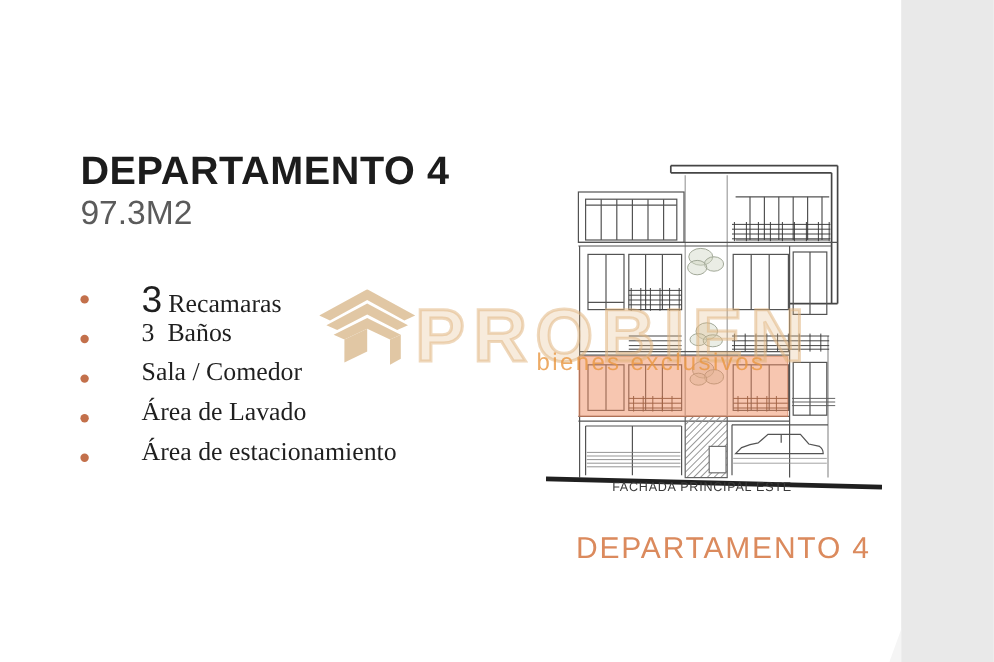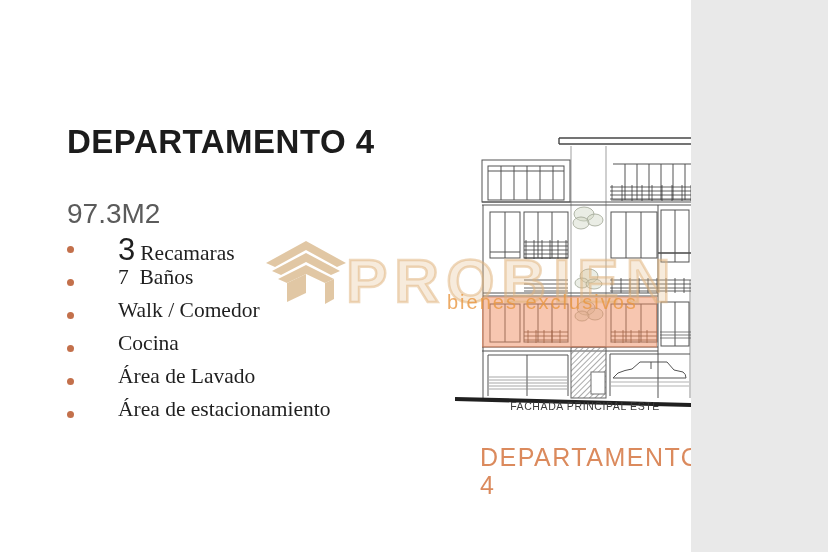--- a/index.html
+++ b/index.html
@@ -1,27 +1,27 @@
 <!DOCTYPE html>
 <html><head>
 <meta charset="utf-8">
 <style>
   html,body{margin:0;padding:0;background:#e9e9e9;}
   #slide{
-    position:relative;width:691px;height:552px;background:#ffffff;
+    position:relative;width:751px;height:552px;background:#ffffff;
     overflow:hidden;font-family:"Liberation Sans", sans-serif;
   }
   
   .title{
     position:absolute;left:67px;top:124px;
     font-size:33px;font-weight:700;letter-spacing:.5px;color:#1c1c1c;line-height:1.1;
   }
   .area{
     position:absolute;left:67px;top:162px;
-    font-size:28px;font-weight:400;color:#5b5b5b;line-height:1.15;margin-top:36px;
+    font-size:28px;font-weight:400;color:#5b5b5b;line-height:1.15;
   }
   ul.features{
     position:absolute;left:66px;top:234px;margin:0;padding:0;list-style:none;z-index:5;
   }
   ul.features li{
     position:relative;height:33px;padding-left:52px;
     display:flex;align-items:baseline;color:#1f1f1f;
   }
   .bullet{
     position:absolute;left:1px;top:12px;width:7px;height:7px;border-radius:50%;
@@ -67,31 +67,26 @@
 
   <ul class="features">
     <li>
       <span class="bullet"></span>
       <span class="num">3</span>
       <span class="lbl">Recamaras</span>
     </li>
     <li>
       <span class="bullet"></span>
       <span class="num"></span>
-      <span class="lbl">7  Baños</span>
+      <span class="lbl">3  Baños</span>
     </li>
     <li>
       <span class="bullet"></span>
       <span class="num"></span>
-      <span class="lbl">Walk / Comedor</span>
-    </li>
-    <li>
-      <span class="bullet"></span>
-      <span class="num"></span>
-      <span class="lbl">Cocina</span>
+      <span class="lbl">Sala / Comedor</span>
     </li>
     <li>
       <span class="bullet"></span>
       <span class="num"></span>
       <span class="lbl">Área de Lavado</span>
     </li>
     <li>
       <span class="bullet"></span>
       <span class="num"></span>
       <span class="lbl">Área de estacionamiento</span>

